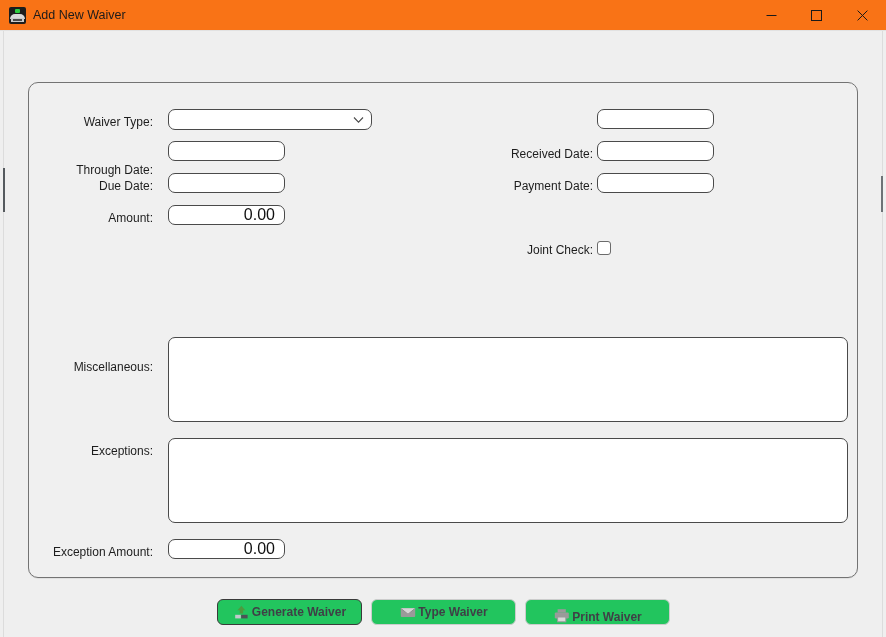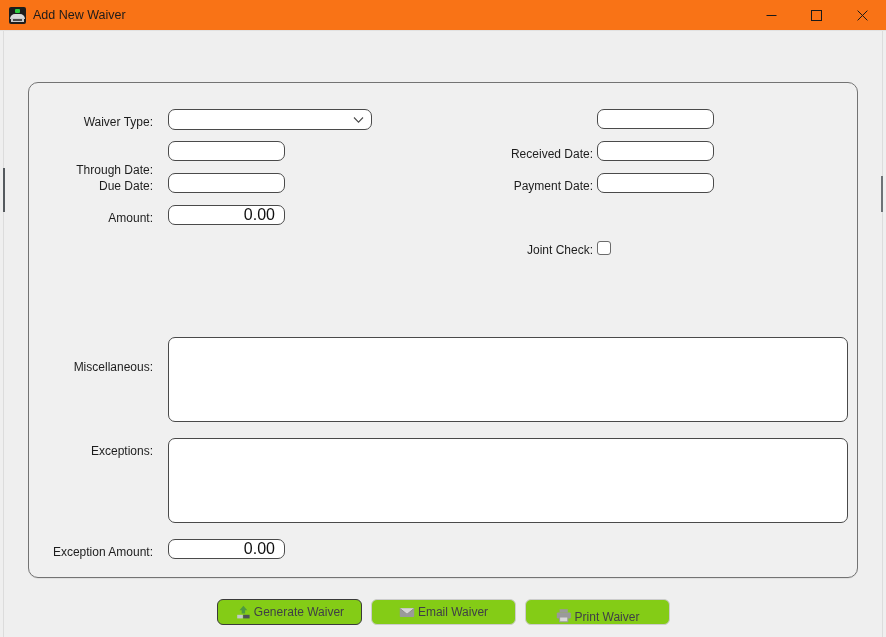--- a/index.html
+++ b/index.html
@@ -173,32 +173,33 @@
     background: #ffffff;
     border: 1px solid #6b6b6b;
     border-radius: 3px;
     box-sizing: border-box;
   }
 
   
   .btn {
     position: absolute;
     height: 26px;
-    background: #84cc16;
+    background: #22c55e;
     border: 1px solid #cccccc;
     border-radius: 6px;
     box-sizing: border-box;
     display: flex;
     align-items: center;
     justify-content: center;
     gap: 2px;
     font-size: 12px;
     color: #3f3f46;
     cursor: default;
     user-select: none;
+    font-weight: bold;
   }
   .btn.focused {
     border: 1.5px solid #3a3a3a;
   }
   .btn .glyph {
     display: inline-flex;
     align-items: center;
     justify-content: center;
     width: 17px;
     height: 17px;
@@ -296,21 +297,21 @@
   </div>
 
   <div class="btn" style="left:371px; top:599px; width:145px;">
     <span class="glyph">
       <svg width="16" height="15" viewBox="0 0 16 15">
         <rect x="0.8" y="3.2" width="14.4" height="8.8" rx="0.8" fill="#9a9a9a"></rect>
         <polygon points="0.8,3.6 8,9.4 15.2,3.6 15.2,3.2 0.8,3.2" fill="#d6d6d6"></polygon>
         <polyline points="0.8,3.4 8,9.2 15.2,3.4" fill="none" stroke="#8a8a8a" stroke-width="1"></polyline>
       </svg>
     </span>
-    <span class="txt">Email Waiver</span>
+    <span class="txt">Type Waiver</span>
   </div>
 
   <div class="btn" style="left:525px; top:599px; width:145px;align-items:flex-end;">
     <span class="glyph">
       <svg width="16" height="15" viewBox="0 0 16 15">
         <rect x="3.6" y="1.2" width="8.2" height="3.4" fill="#9a9a9a"></rect>
         <rect x="0.8" y="4.4" width="14" height="6" rx="1.2" fill="#9a9a9a"></rect>
         <rect x="3.6" y="9.0" width="8.2" height="4.8" fill="#d8d8d8" stroke="#9a9a9a" stroke-width="1"></rect>
       </svg>
     </span>

